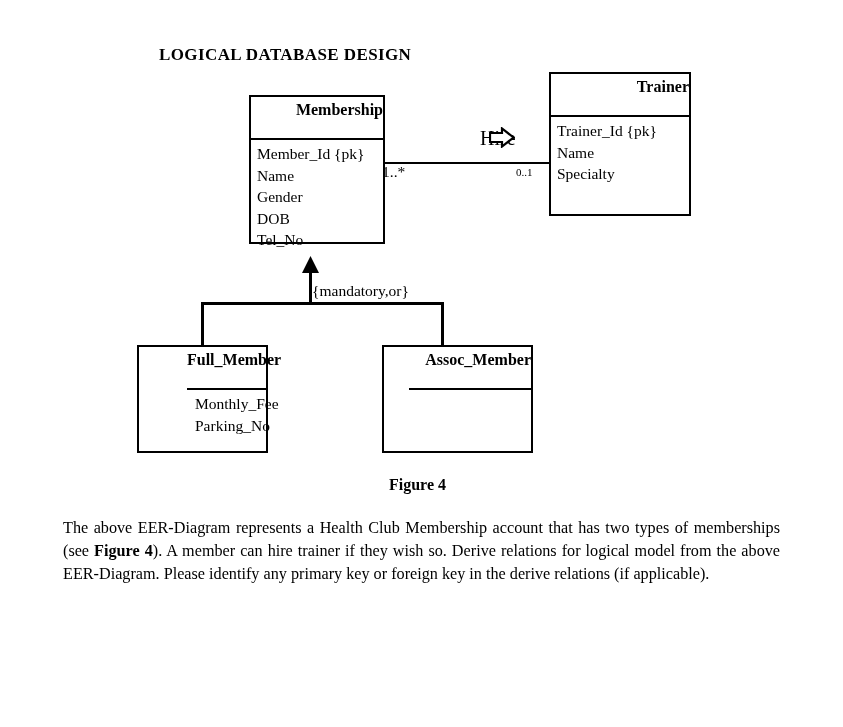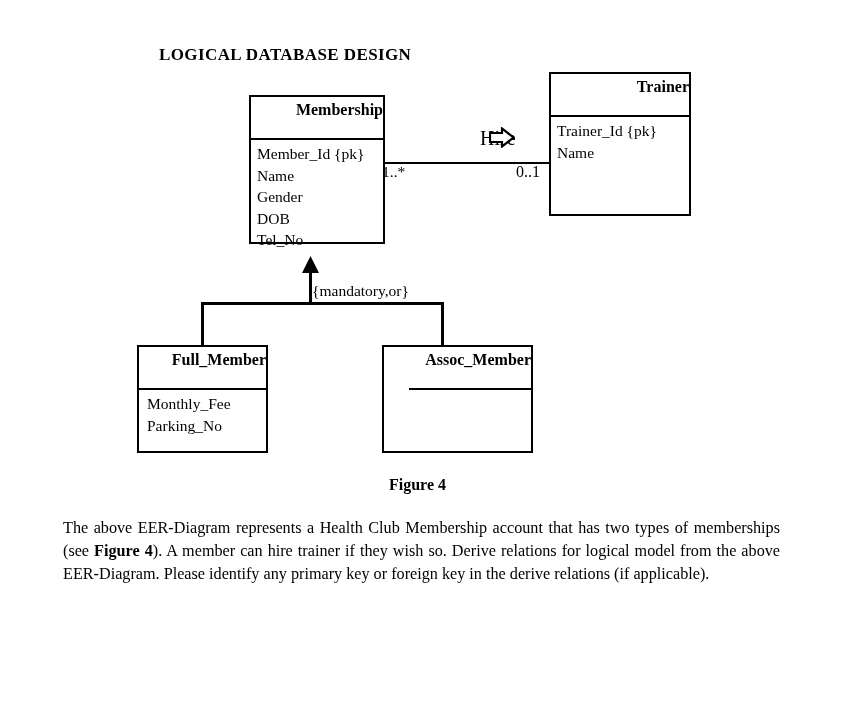--- a/index.html
+++ b/index.html
@@ -58,21 +58,21 @@
   #entity-membership {
     left: 249px; top: 95px;
     width: 136px; height: 149px;
   }
   #entity-trainer {
     left: 549px; top: 72px;
     width: 142px; height: 144px;
   }
   #entity-full-member {
     left: 137px; top: 345px;
-    width: 131px; height: 108px;
+    width: 131px; height: 108px; padding-left: 48px;
   }
   #entity-assoc-member {
     left: 382px; top: 345px;
     width: 151px; height: 108px; padding-left: 25px;
   }
   #entity-full-member .entity-attrs,
   #entity-assoc-member .entity-attrs {
     padding-left: 8px;
   }
 
@@ -106,21 +106,21 @@
     left: 382px;
     top: 162px;
     font-size: 15.5px;
     line-height: 20px;
     white-space: nowrap;
   }
   #mult-right {
     position: absolute;
     left: 516px;
     top: 162px;
-    font-size: 16px;
+    font-size: 11px;
     line-height: 20px;
     white-space: nowrap;
   }
 
   
   #spec-arrow-icon {
     position: absolute;
     left: 301px;
     top: 256px;
     width: 19px;
@@ -204,20 +204,21 @@
     <div class="attr">DOB</div>
     <div class="attr">Tel_No</div>
   </div>
 </div>
 
 <div class="entity" id="entity-trainer">
   <div class="entity-name">Trainer</div>
   <div class="entity-attrs">
     <div class="attr">Trainer_Id  {pk}</div>
     <div class="attr">Name</div>
+    <div class="attr">Specialty</div>
   </div>
 </div>
 
 <div id="hire-line"></div>
 <div id="hire-label">Hire</div>
 <div id="hire-arrow-icon">
   <svg width="26" height="21" viewBox="0 0 26 21">
     <polygon points="1,6 13,6 13,1.5 24.5,10.5 13,19.5 13,15 1,15" fill="#ffffff" stroke="#000000" stroke-width="2.2" stroke-linejoin="miter"></polygon>
   </svg>
 </div>

